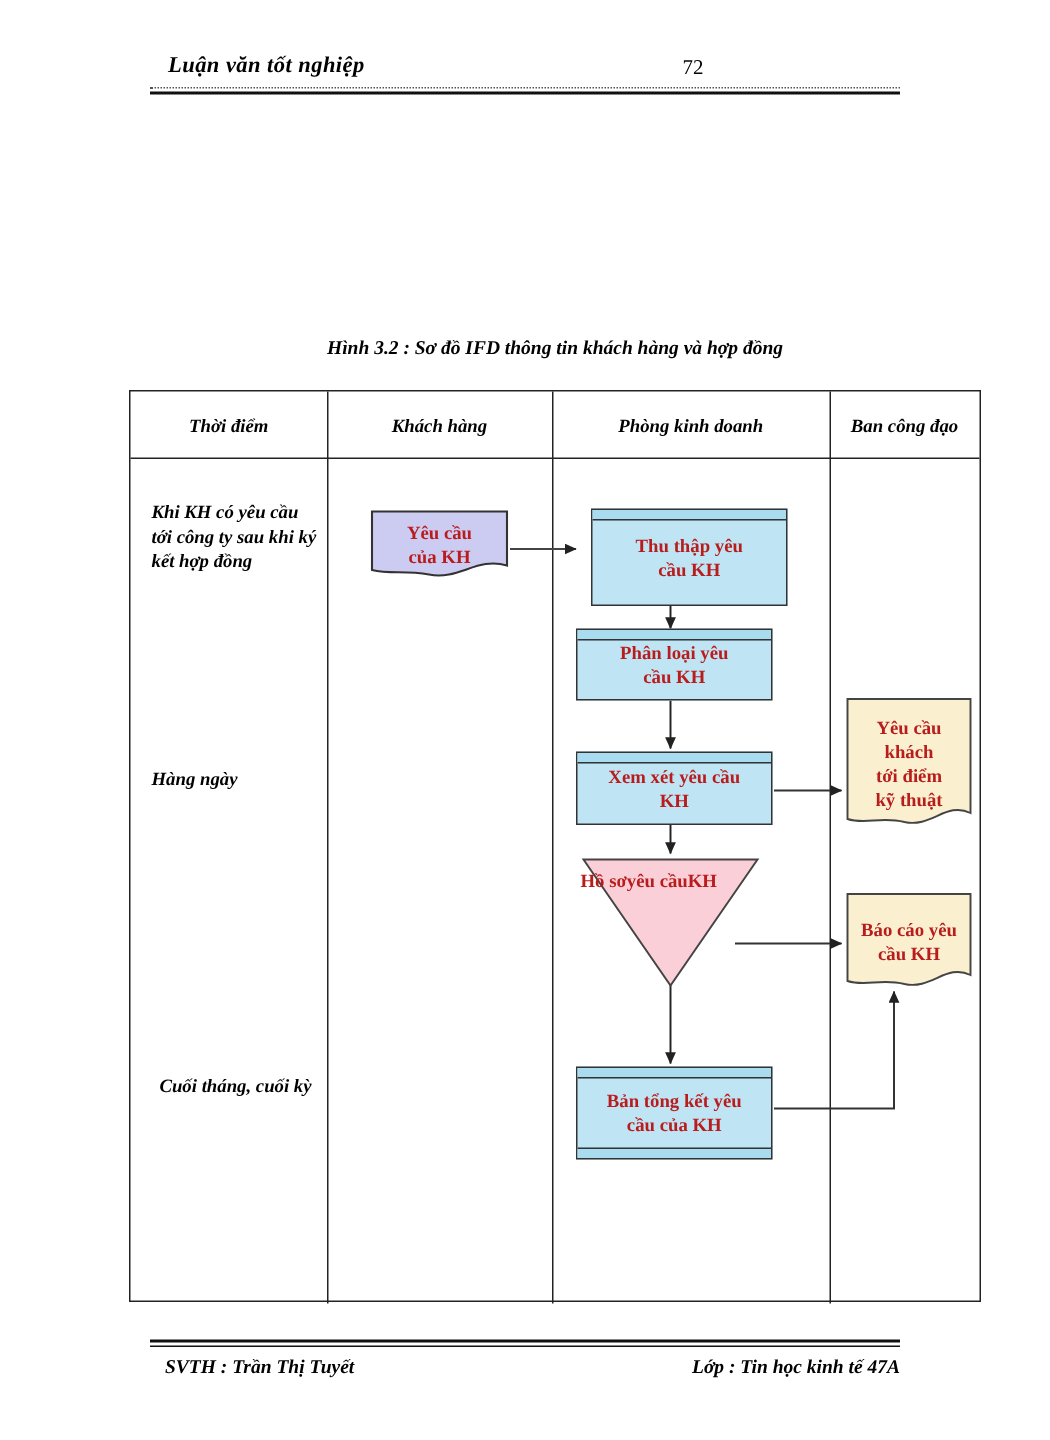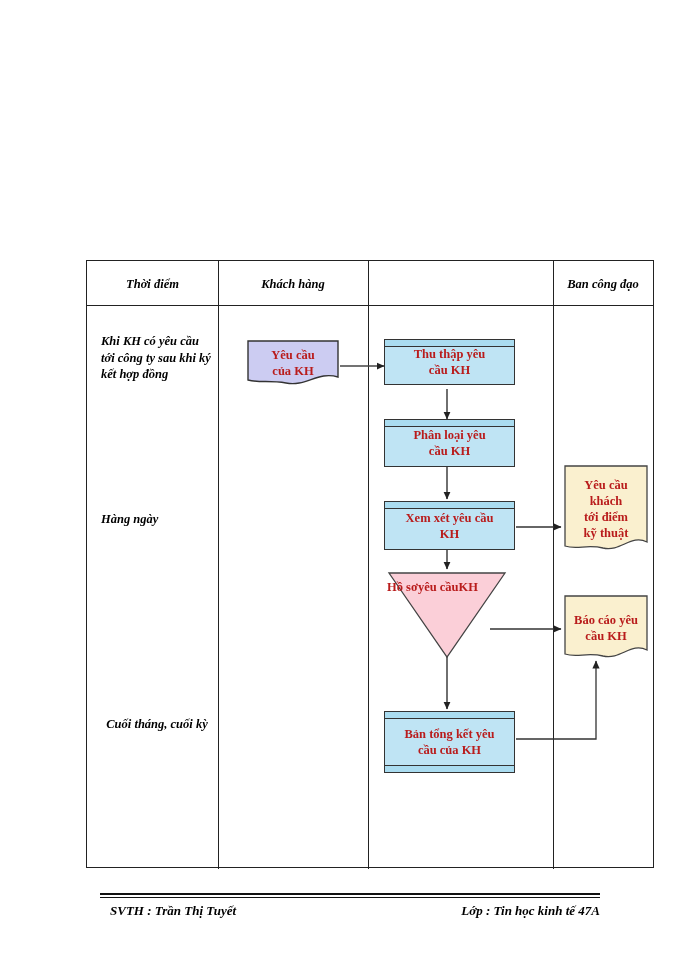--- a/index.html
+++ b/index.html
@@ -110,31 +110,39 @@
   }
   .footer-right{
     position:absolute;right:0px;top:10px;font-style:italic;font-weight:bold;font-size:13px;white-space:nowrap;
   }
 </style>
 </head>
 <body>
 
 <div class="page">
 
-
+  <div class="header">
+    <div class="header-title">Luận văn tốt nghiệp</div>
+    <div class="header-page">72</div>
+    <div class="header-rule2"></div>
+    <div class="header-rule"></div>
+  </div>
+
+  <div class="caption">Hình 3.2 : Sơ đồ IFD thông tin khách hàng và hợp đồng</div>
 
   <div class="table">
 
     <div class="vline v1"></div>
     <div class="vline v2"></div>
     <div class="vline v3"></div>
     <div class="hline"></div>
 
     <div class="col-head ch1">Thời điểm</div>
     <div class="col-head ch2">Khách hàng</div>
+    <div class="col-head ch3">Phòng kinh doanh</div>
     <div class="col-head ch4">Ban công đạo</div>
 
     <div class="row-label rl1">Khi KH có yêu cầu tới công ty sau khi ký kết hợp đồng</div>
     <div class="row-label rl2">Hàng ngày</div>
     <div class="row-label rl3">Cuối tháng, cuối kỳ</div>
 
     <svg class="wires" viewBox="0 0 568 608">
       <defs>
         <marker id="ah" markerWidth="9" markerHeight="9" refX="7.5" refY="3.6" orient="auto" markerUnits="userSpaceOnUse">
           <path d="M0,0 L8,3.6 L0,7.2 z" fill="#222"></path>
@@ -161,21 +169,21 @@
     <div class="node doc" style="left:159px;top:78px;width:94px;height:48px;">
       <svg viewBox="0 0 94 48" preserveAspectRatio="none">
         <path d="M2,2 L92,2 L92,38 C72,32 60,48 40,44 C24,41 14,44 2,41 Z" fill="#ccccf2" stroke="#333" stroke-width="1.4"></path>
       </svg>
       <span class="lbl">
         <span>Yêu cầu</span>
         <span>của KH</span>
       </span>
     </div>
 
-    <div class="node proc" style="left:297px;top:78px;width:131px;height:46px;">
+    <div class="node proc" style="left:307px;top:78px;width:131px;height:65px;">
       <div class="band-top"></div>
       <span class="lbl">
         <span>Thu  thập yêu</span><br>
         <span>cầu KH</span>
       </span>
     </div>
 
     <div class="node proc" style="left:297px;top:158px;width:131px;height:48px;">
       <div class="band-top"></div>
       <span class="lbl">

